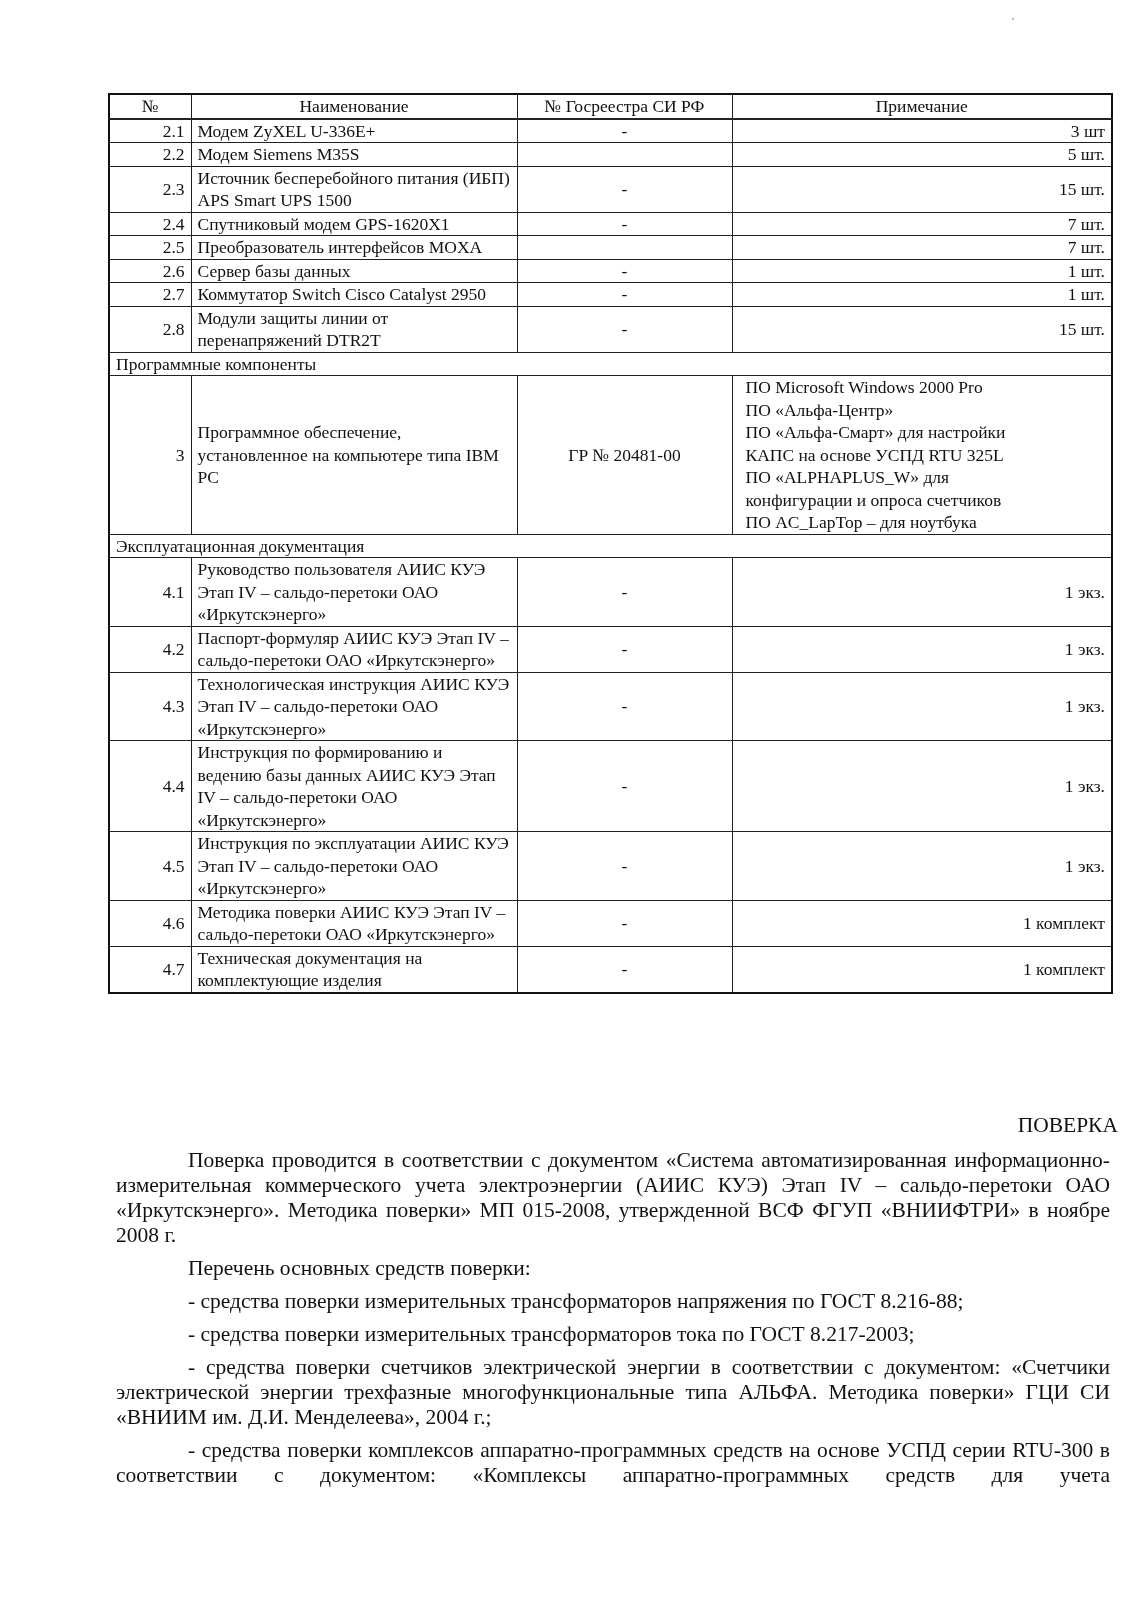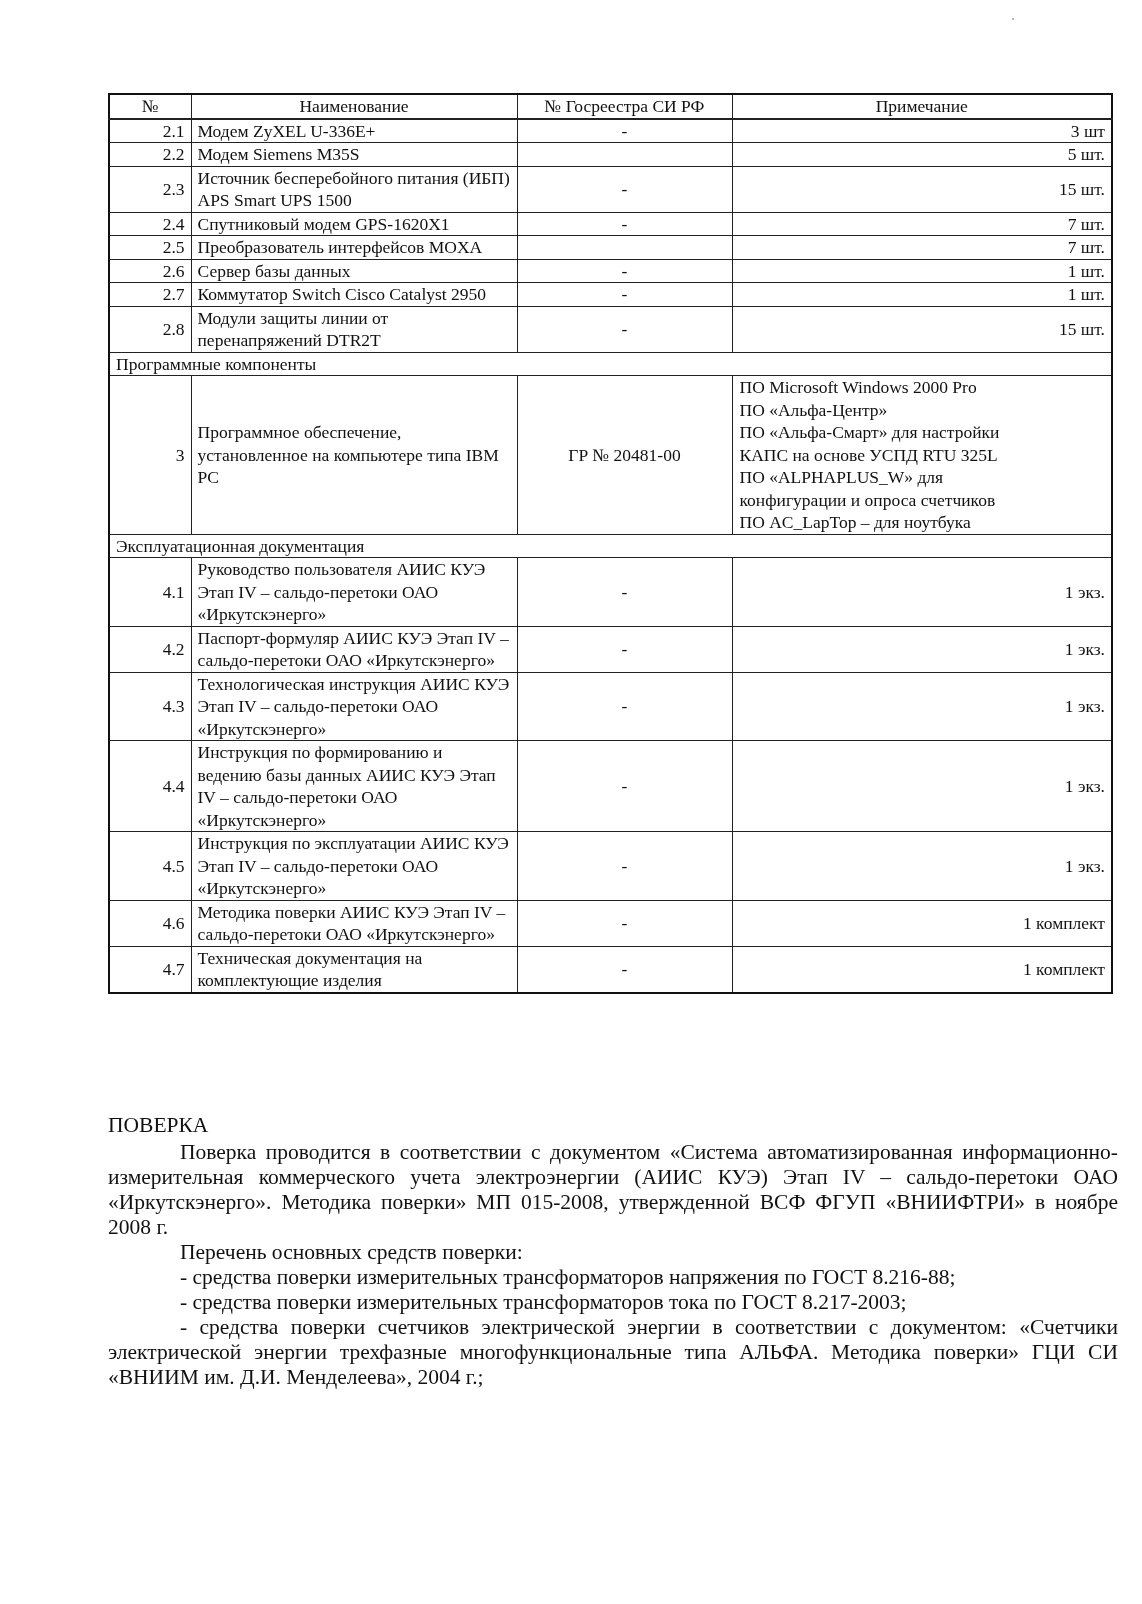--- a/index.html
+++ b/index.html
@@ -20,28 +20,28 @@
   }
   table.spec th { text-align: center; height: 22px; border-bottom: 2.5px solid #222; }
   col.c-num { width: 82px; }
   col.c-name { width: 326px; }
   col.c-reg { width: 215px; }
   col.c-note { width: 380px; }
   td.num { text-align: right; }
   td.name { text-align: left; padding-left: 7px; }
   td.reg { text-align: center; }
   td.note { text-align: right; }
-  td.note.left { text-align: left; padding-left: 7px; }
+  td.note.left { text-align: left; padding-left: 13px; }
   td.section { text-align: left; height: 21px; }
   .note-line { display: block; }
   .text-block {
     position: absolute; left: 108px; width: 1010px; font-size: 21.5px; line-height: 25px;
   }
-  .heading { position: absolute; left: 108px; width: 1010px; top: 1113px; text-align: left; font-size: 21.5px; }
-  .para { text-align: justify; text-align-last: left; margin: 0; }
+  .heading { position: absolute; left: 108px; width: 1010px; top: 1113px; text-align: right; font-size: 21.5px; }
+  .para { text-align: justify; text-align-last: left; margin: 8px; }
   .indent { text-indent: 72px; }
   .justify-full { text-align-last: justify; }
 </style>
 </head>
 <body>
 
 <div class="page-mark"></div>
 
 <table class="spec">
   <colgroup>
@@ -175,13 +175,14 @@
 </table>
 
 <div class="heading">ПОВЕРКА</div>
 
 <div class="text-block" style="top:1140px">
   <p class="para indent">Поверка проводится в соответствии с документом «Система автоматизированная информационно-измерительная коммерческого учета электроэнергии (АИИС КУЭ) Этап IV – сальдо-перетоки ОАО «Иркутскэнерго». Методика поверки» МП 015-2008, утвержденной ВСФ ФГУП «ВНИИФТРИ» в ноябре 2008 г.</p>
   <p class="para indent">Перечень основных средств поверки:</p>
   <p class="para indent">- средства поверки измерительных трансформаторов напряжения по ГОСТ 8.216-88;</p>
   <p class="para indent">- средства поверки измерительных трансформаторов тока по ГОСТ 8.217-2003;</p>
   <p class="para indent">- средства поверки счетчиков электрической энергии в соответствии с документом: «Счетчики электрической энергии трехфазные многофункциональные типа АЛЬФА. Методика поверки» ГЦИ СИ «ВНИИМ им. Д.И. Менделеева», 2004 г.;</p>
+  <p class="para indent justify-full">- средства поверки комплексов аппаратно-программных средств на основе УСПД серии RTU-300 в соответствии с документом: «Комплексы аппаратно-программных средств для учета</p>
 </div>
 
 </body></html>

